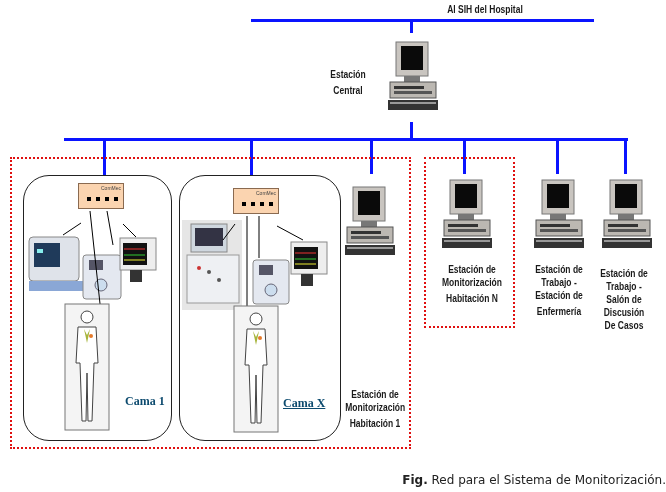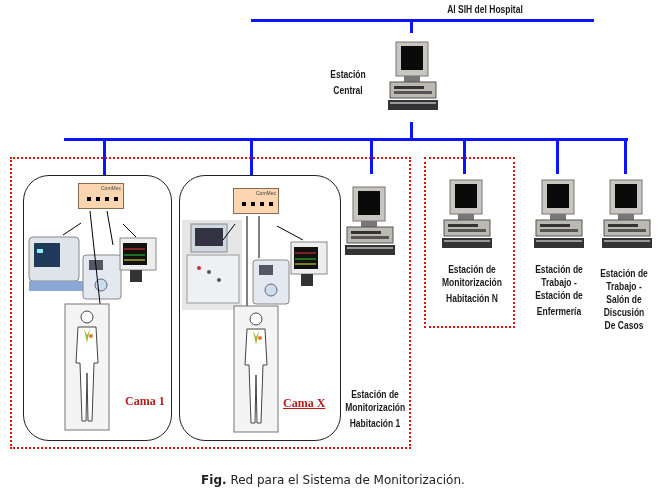--- a/index.html
+++ b/index.html
@@ -1,28 +1,28 @@
 <!DOCTYPE html>
 <html><head>
 <meta charset="utf-8">
 <style>
   html, body { margin:0; padding:0; background:#ffffff; }
   body { width:666px; height:492px; position:relative; overflow:hidden; font-family:"Liberation Sans", sans-serif; }
   .abs { position:absolute; }
   .line-blue { position:absolute; background:#0a14ff; }
   .lbl { position:absolute; font-family:"Liberation Sans", sans-serif; font-size:10px; color:#1a1a1a; text-align:center; line-height:13px; font-weight:bold; transform:scaleX(0.85); transform-origin:center top; }
-  .serif-lbl { position:absolute; font-family:"Liberation Serif", serif; font-size:12px; font-weight:bold; color:#b91c1c; }
+  .serif-lbl { position:absolute; font-family:"Liberation Serif", serif; font-size:12px; font-weight:bold; color:#0c4a6e; }
   .dotted-red { position:absolute; border:2px dotted #e01010; box-sizing:border-box; }
   .bed-box { position:absolute; border:1.3px solid #222; border-radius:26px; box-sizing:border-box; background:#fff; }
   .hub { position:absolute; width:46px; height:26px; background:#fbd4b0; border:1px solid #8a6a50; box-sizing:border-box; }
   .hub-label { position:absolute; right:2px; top:1px; font-size:5px; color:#444; font-family:"Liberation Sans", sans-serif; }
   .hub-ports { position:absolute; left:8px; top:13px; display:flex; gap:5px; }
   .hub-ports span { width:4px; height:4px; background:#000; display:block; }
   .pc { position:absolute; width:56px; height:78px; }
-  .caption { position:absolute; left:0; width:666px; top:473px; text-align:center; font-family:"DejaVu Sans", sans-serif; font-size:12px; color:#222; }
+  .caption { position:absolute; left:0; width:666px; top:473px; text-align:right; font-family:"DejaVu Sans", sans-serif; font-size:12px; color:#222; }
   .caption b { font-weight:bold; }
 </style>
 </head>
 <body>
 
 <div class="line-blue" style="left:251px; top:19px; width:343px; height:3px;"></div>
 <div class="lbl" style="left:420px; top:3px; width:130px;">Al SIH del Hospital</div>
 <div class="line-blue" style="left:410px; top:21px; width:3px; height:12px;"></div>
 
 <div class="pc" style="left:386px; top:40px;">

